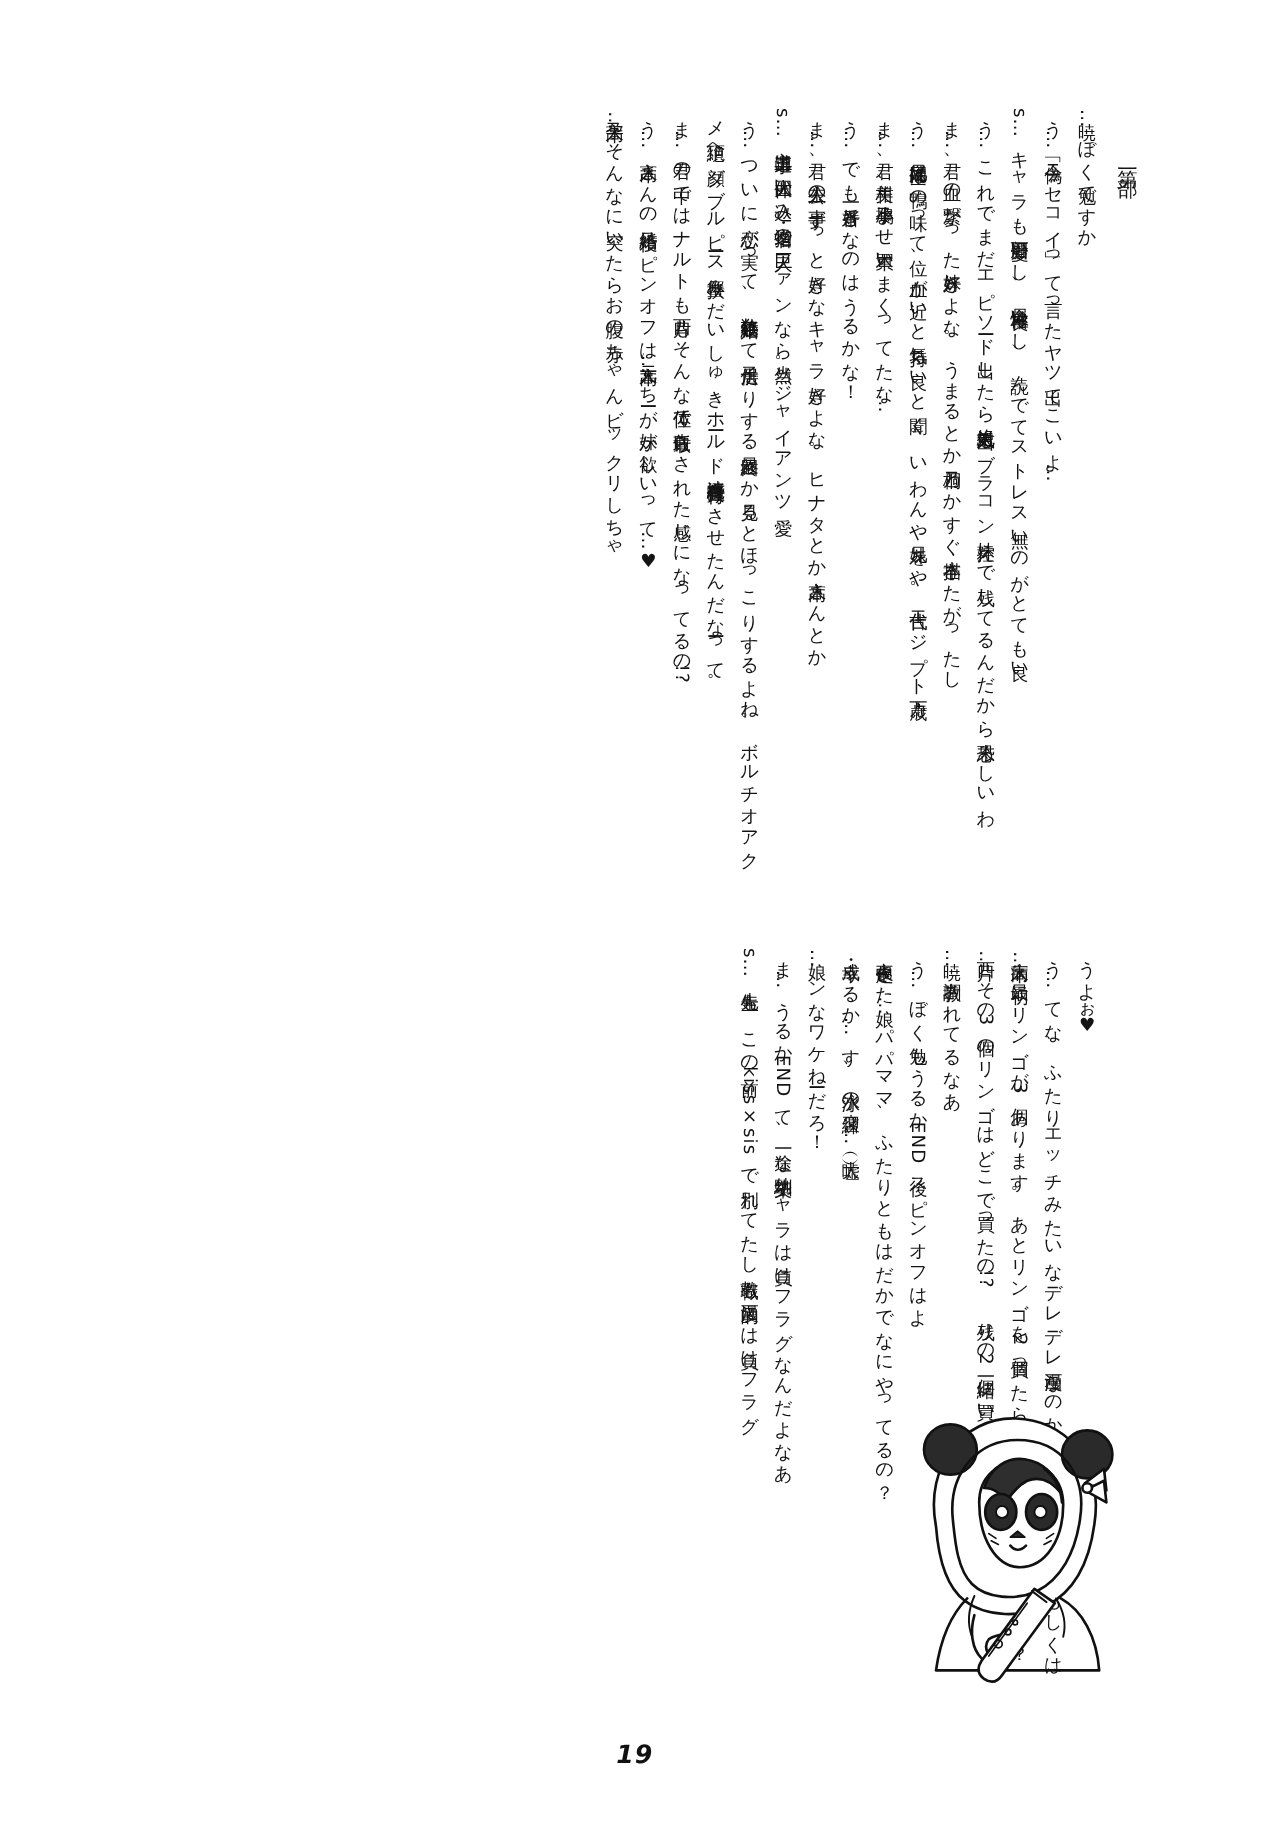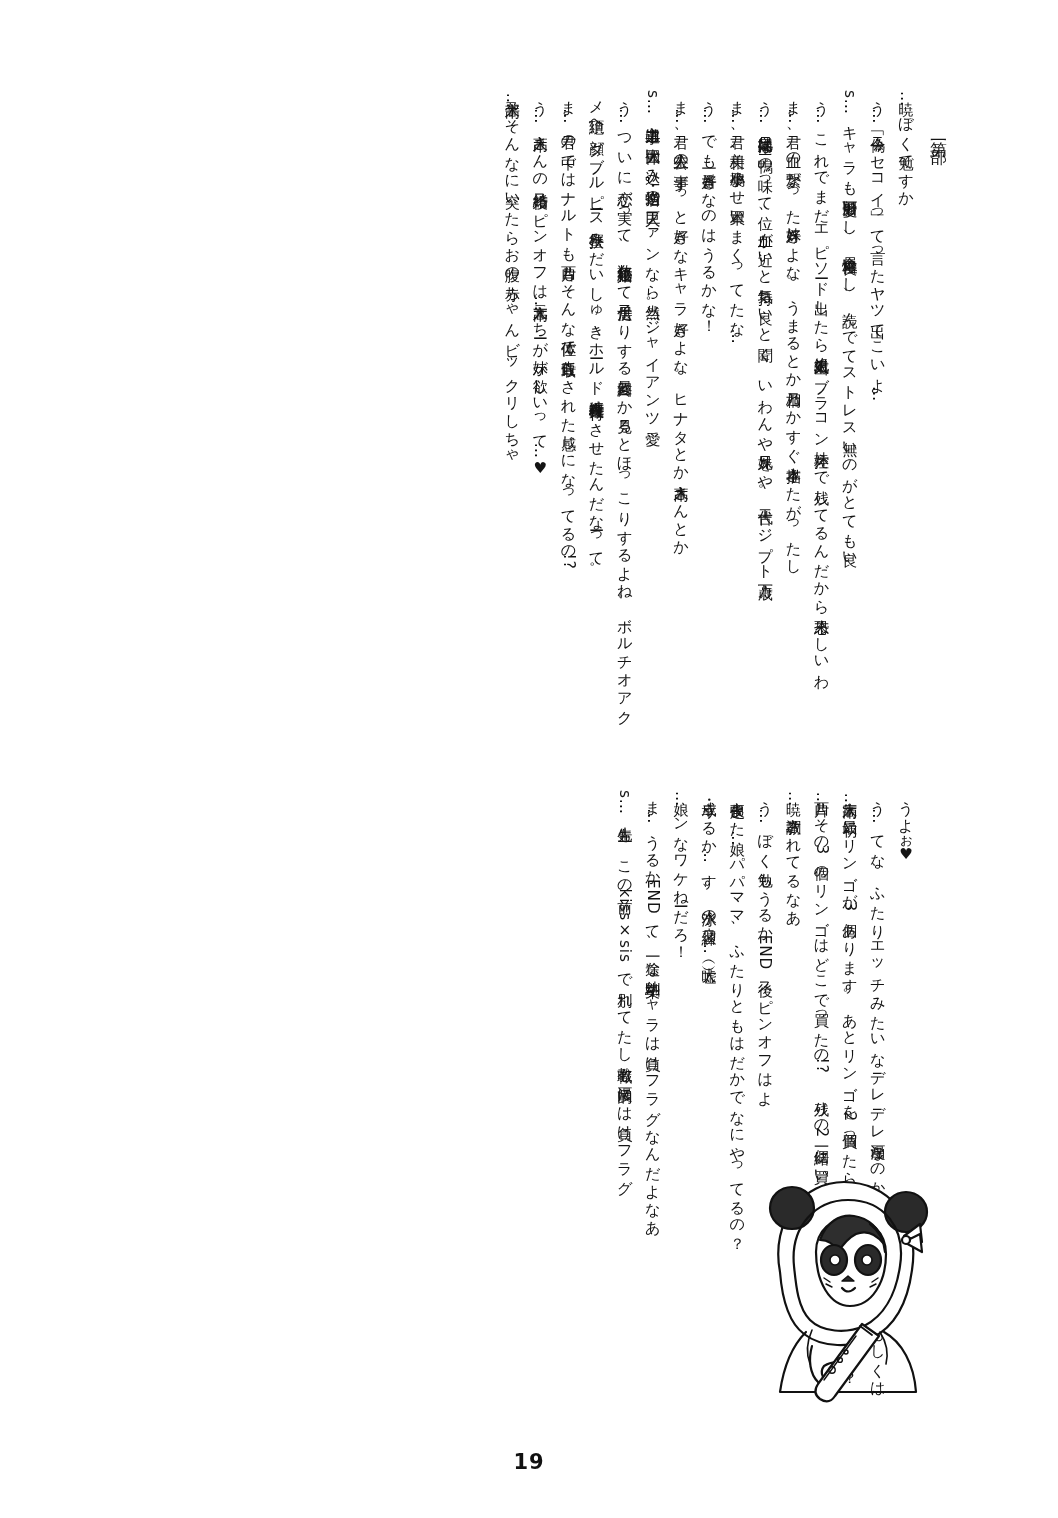--- a/index.html
+++ b/index.html
@@ -70,20 +70,21 @@
   #page-number {
     position: absolute;
     left: 50%;
     transform: translateX(-50%);
     bottom: 44px;
     font-size: 21px;
     font-weight: bold;
     letter-spacing: 0.04em;
     color: #111;
     font-family: "DejaVu Sans", "Liberation Sans", sans-serif;
+    font-style: italic;
   }
 
   
   #illustration {
     position: absolute;
     right: 98px;
     bottom: 108px;
     width: 240px;
     height: 250px;
   }

